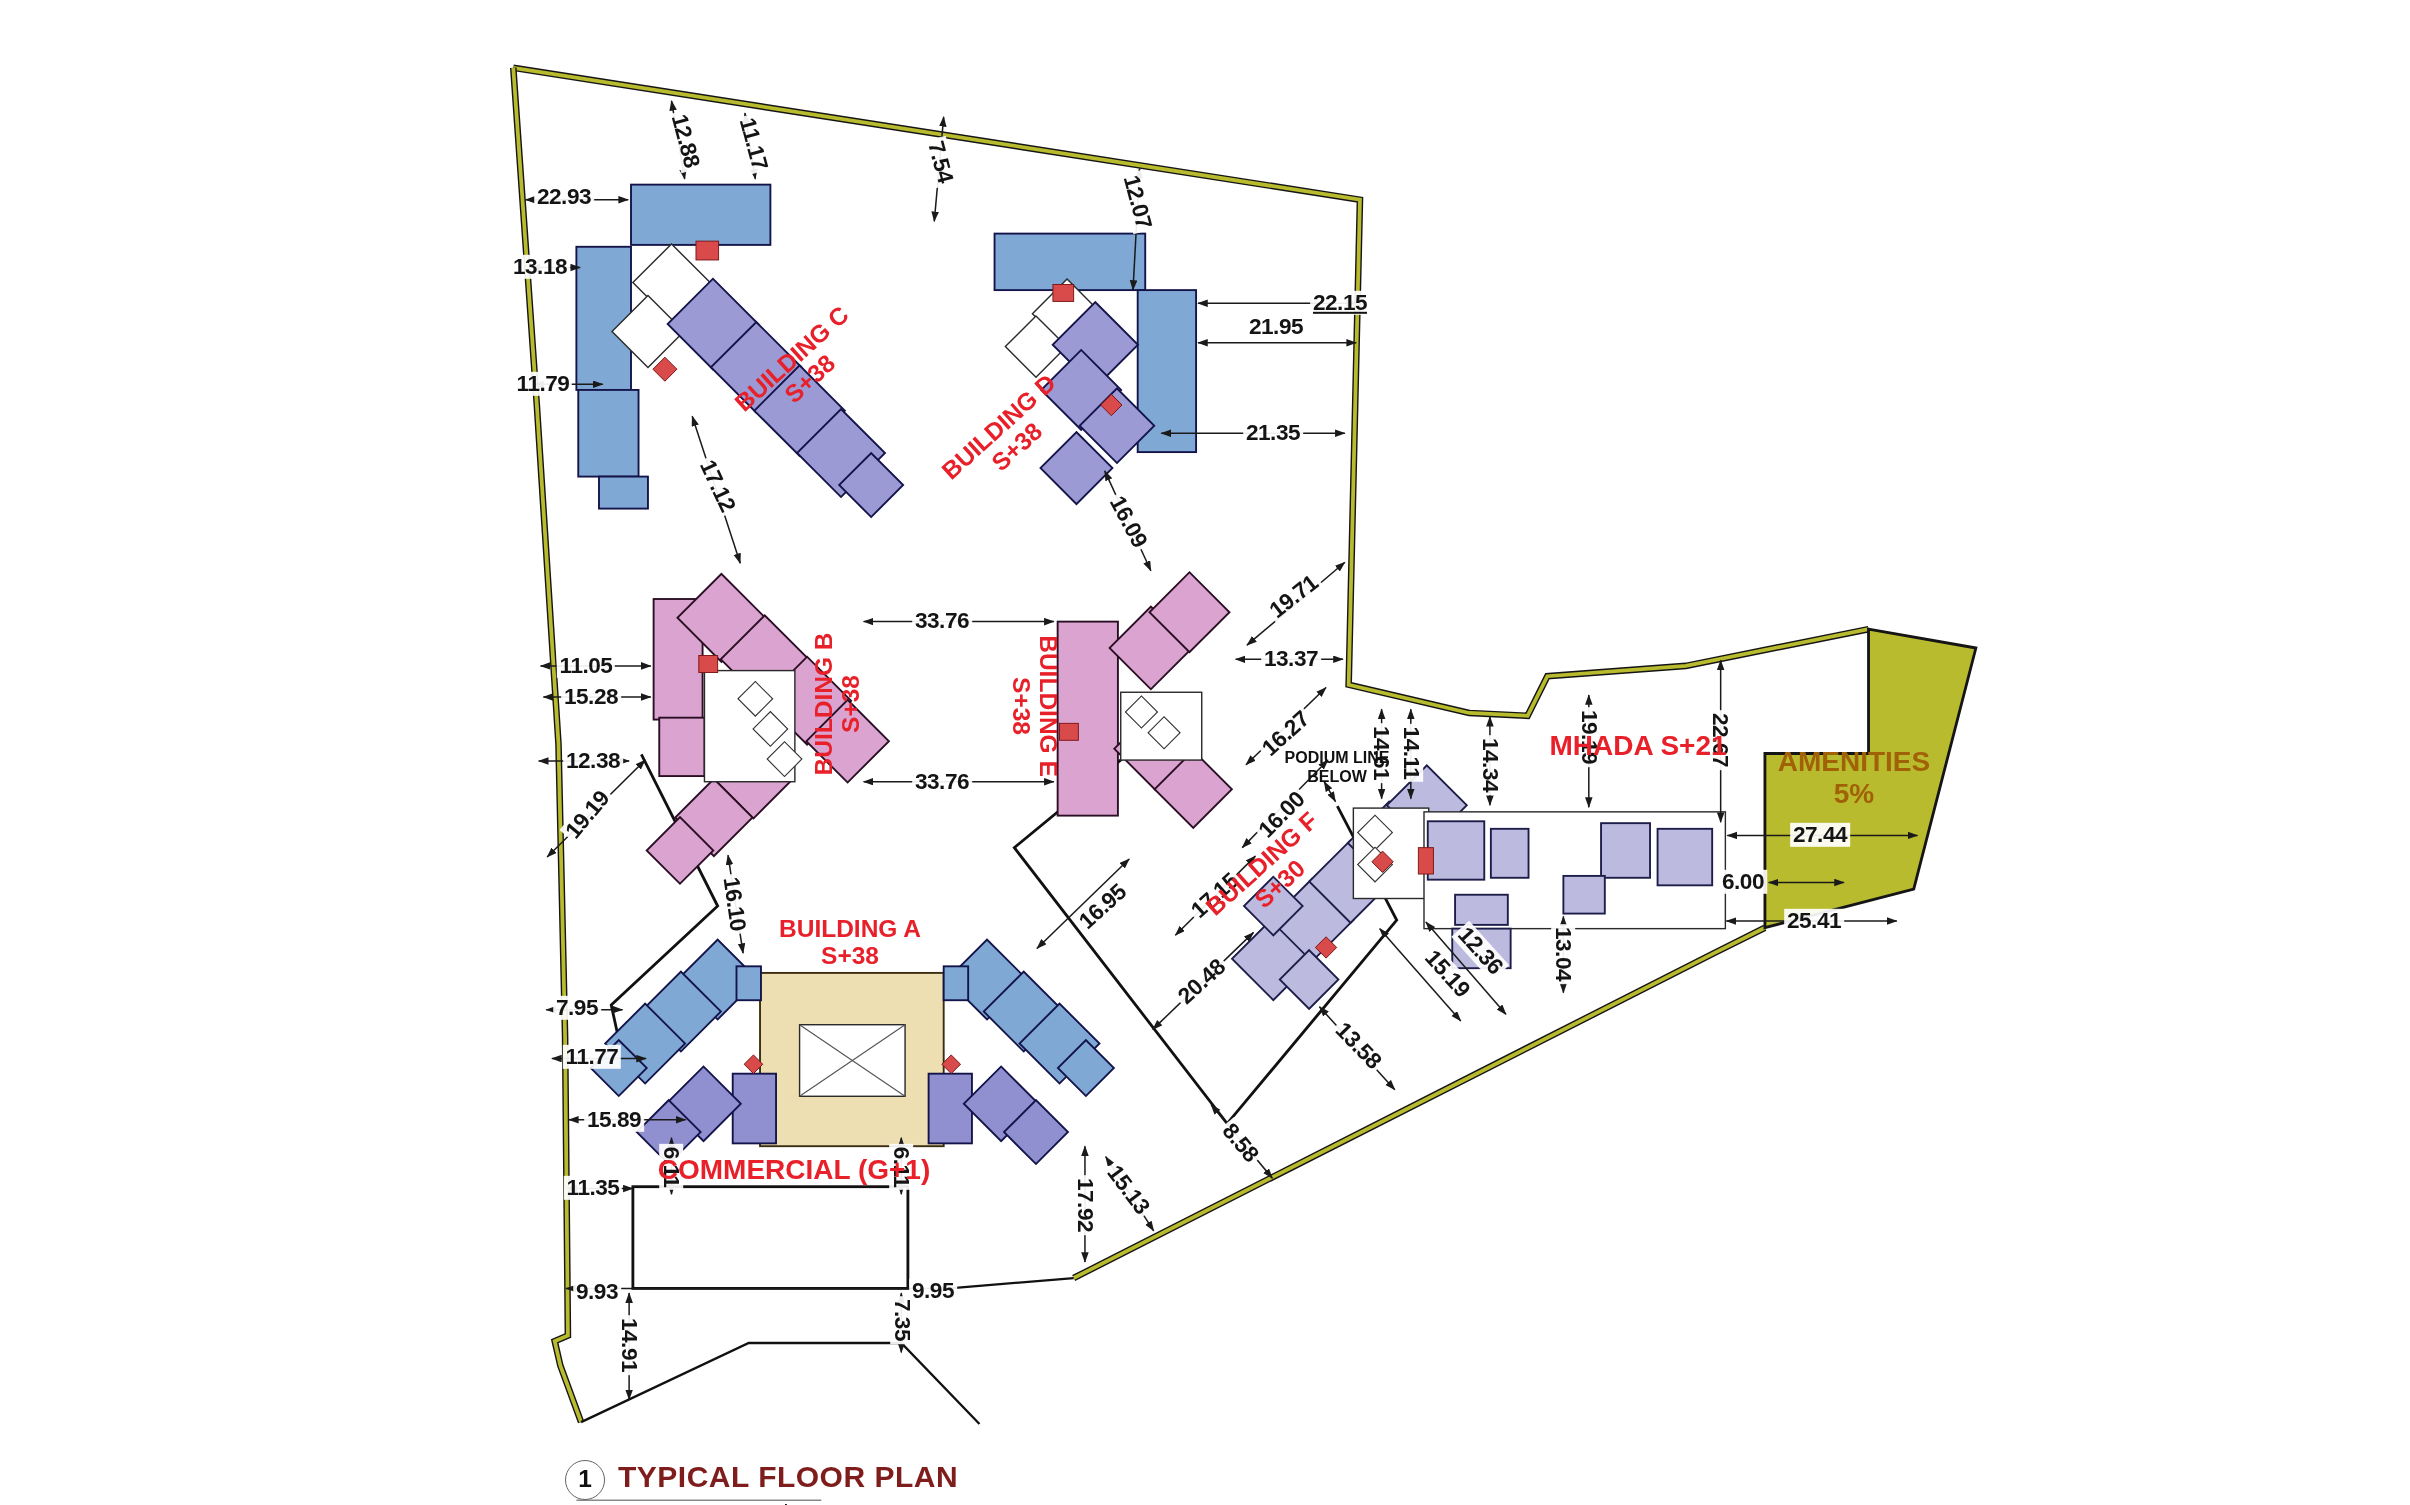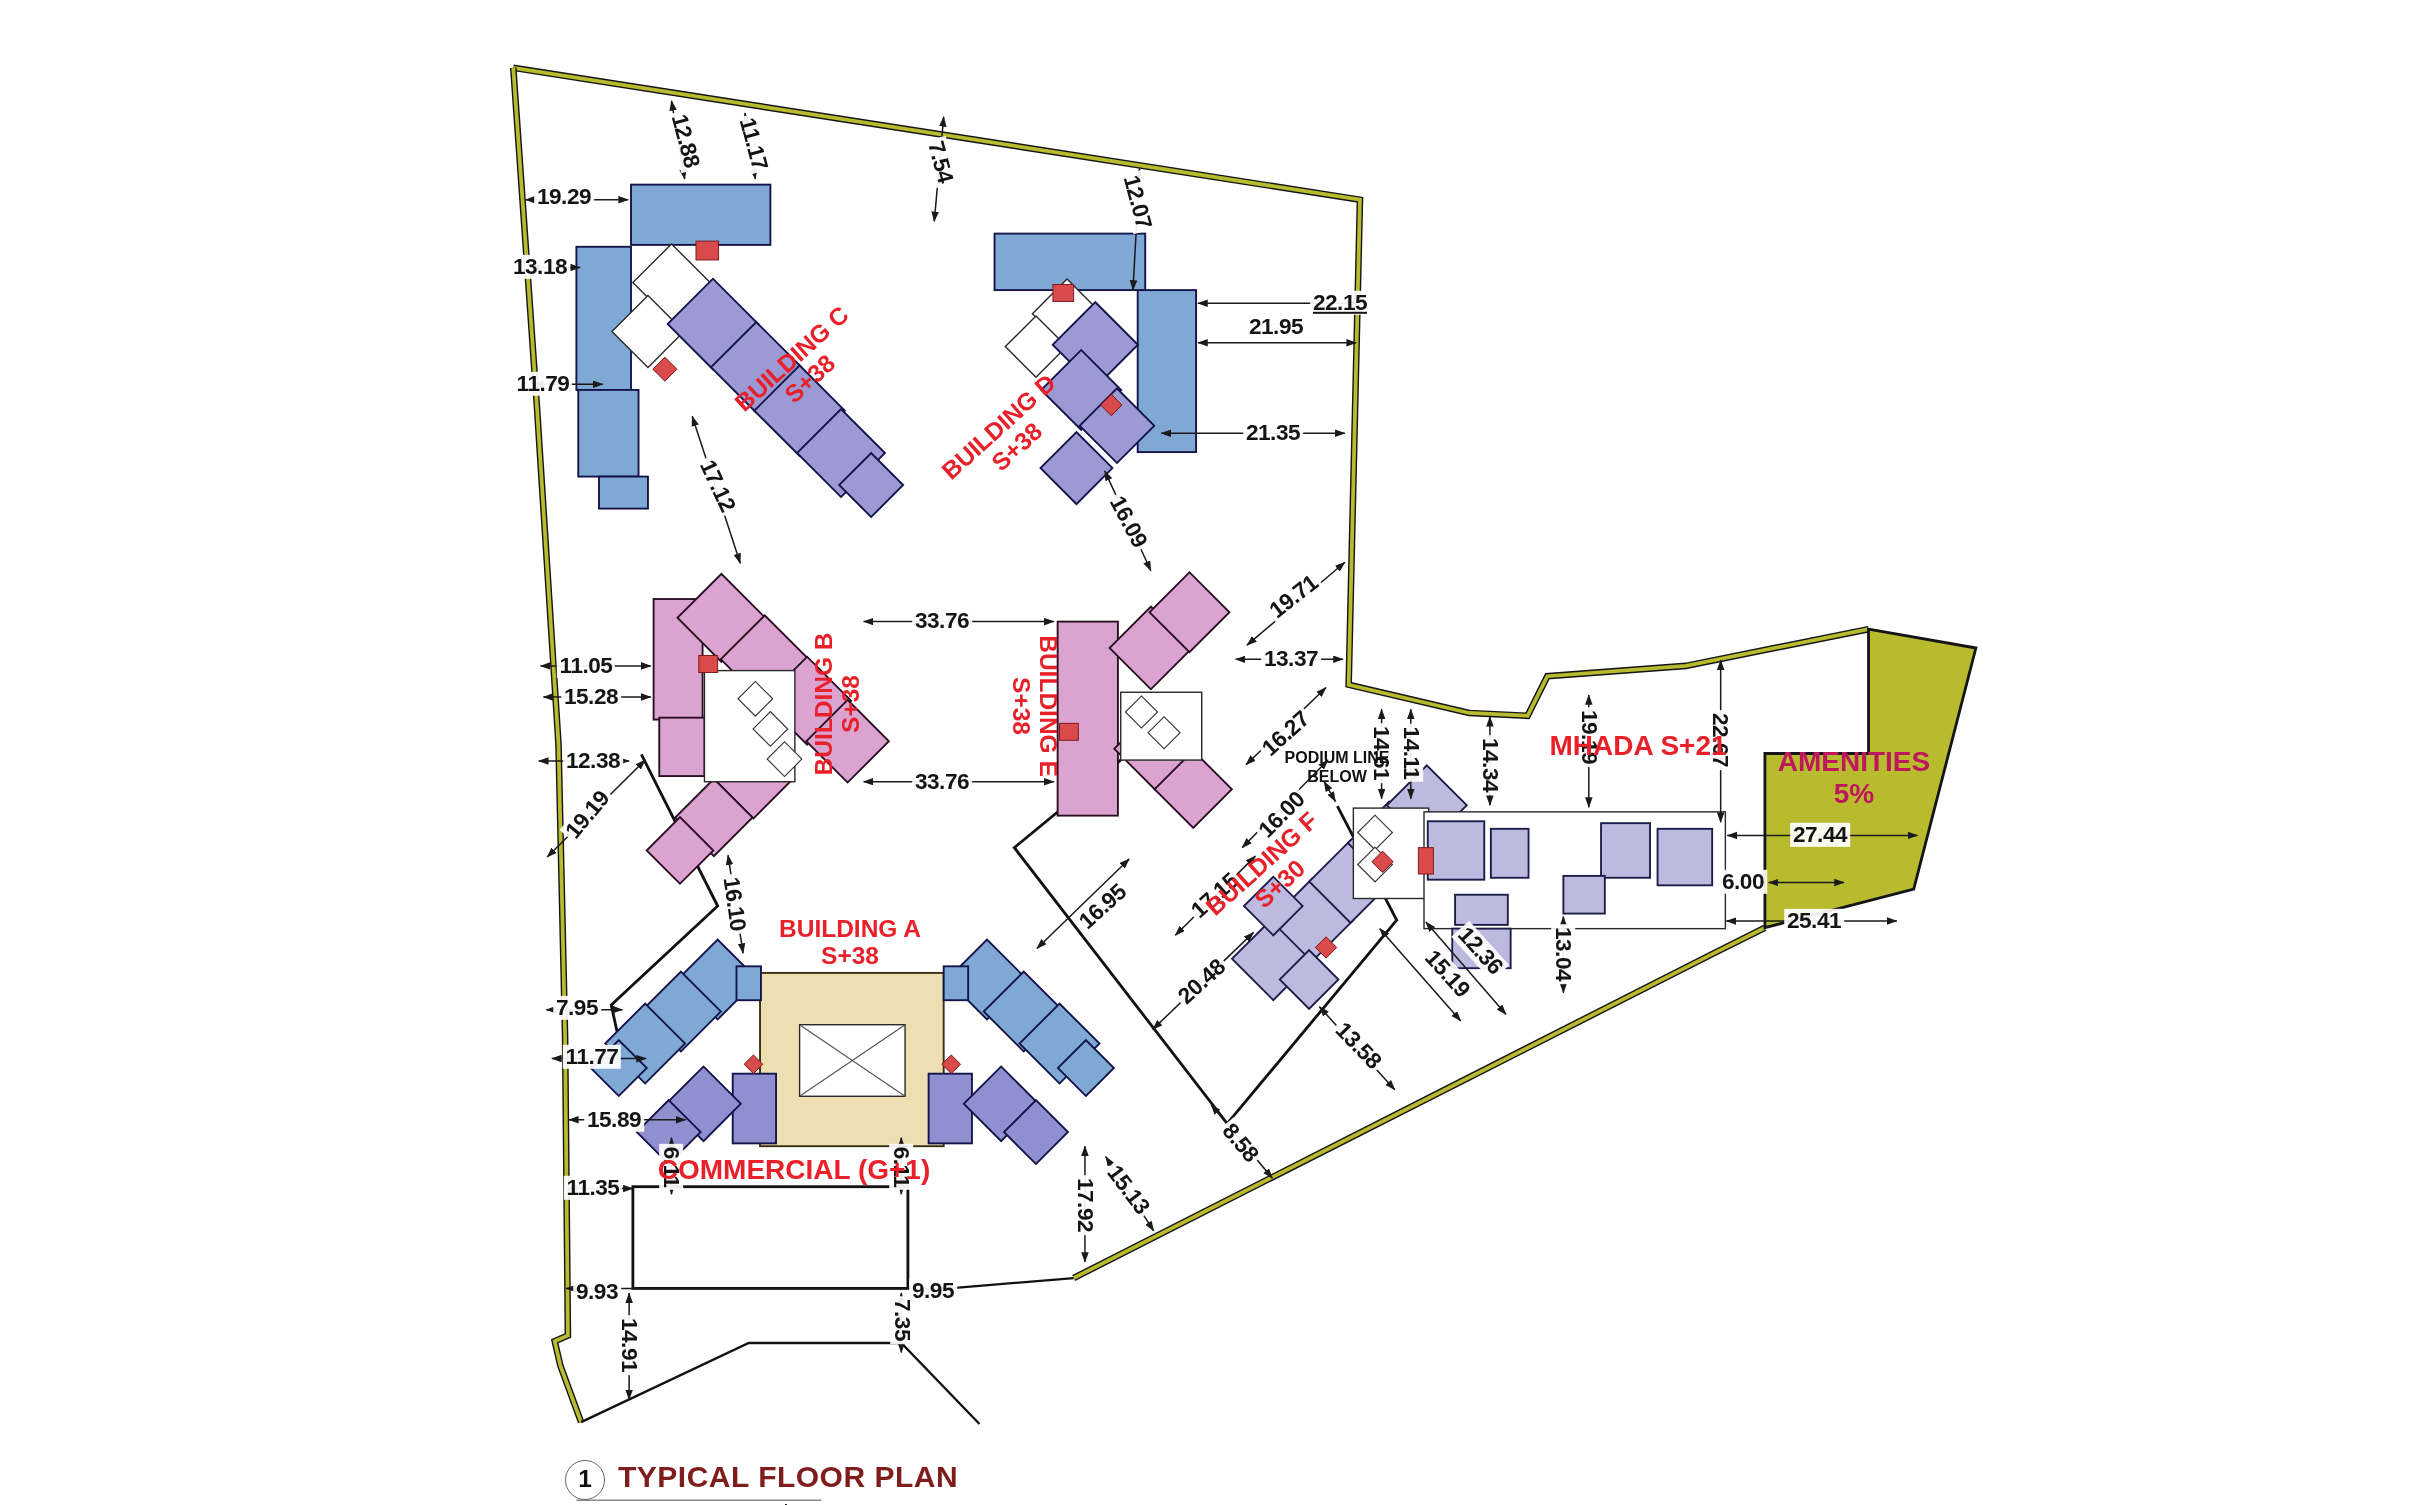--- a/index.html
+++ b/index.html
@@ -6,21 +6,21 @@
   .stage{position:relative;width:2411px;height:1506px;background:#fff;overflow:hidden;
          font-family:"Liberation Sans",sans-serif}
   .stage svg{position:absolute;left:0;top:0}
   #ann{position:absolute;left:0;top:0;width:100%;height:100%}
   .ann{position:absolute;white-space:nowrap}
   .ann div{text-align:center}
   .dim{font-weight:700;font-size:22.6px;line-height:1;color:#141414;letter-spacing:-0.5px;
        background:rgba(255,255,255,.92);padding:0.9px 2.8px}
   .bldg{font-weight:700;font-size:24.5px;line-height:1.12;color:#e8202a}
   .red1{font-weight:700;font-size:28px;line-height:1;color:#e8202a}
-  .amen{font-weight:700;font-size:28px;line-height:1.15;color:#be185d}
+  .amen{font-weight:700;font-size:28px;line-height:1.15;color:#a16207}
   .pod{font-weight:700;font-size:16px;line-height:1.2;color:#111}
   
   .bndB{fill:none;stroke:#151515;stroke-width:7}
   .bndO{fill:none;stroke:#b9bb2e;stroke-width:4}
   .amenP{fill:#b9bb2e;stroke:#151515;stroke-width:3}
   .podl{fill:none;stroke:#111;stroke-width:3}
   .blk2{fill:none;stroke:#111;stroke-width:2.5}
   .dimln{stroke:#1a1a1a;stroke-width:1.6}
   .bl{fill:#7fa8d4;stroke:#14144a;stroke-width:2}
   .pw{fill:#9b9ad4;stroke:#14144a;stroke-width:2}
@@ -229,21 +229,21 @@
         <line x1="1878" y1="937" x2="1958" y2="937" class="dimln" marker-start="url(#arr)" marker-end="url(#arr)"></line>
         <line x1="1833" y1="978" x2="2014" y2="978" class="dimln" marker-start="url(#arr)" marker-end="url(#arr)"></line>
         <line x1="1406" y1="830" x2="1418" y2="851" class="dimln" marker-start="url(#arr)" marker-end="url(#arr)"></line>
       </g>
 
     <line class="tline" x1="612" y1="1593" x2="872" y2="1593"></line>
   </svg>
 
   <div id="ann">
       <div class="ann dim" style="left: 564px; top: 197px; transform: translate(-50%, -50%) rotate(0deg);">
-        <div>19.29</div>
+        <div>22.93</div>
       </div>
       <div class="ann dim" style="left: 540px; top: 267px; transform: translate(-50%, -50%) rotate(0deg);">
         <div>13.18</div>
       </div>
       <div class="ann dim" style="left: 543px; top: 384px; transform: translate(-50%, -50%) rotate(0deg);">
         <div>11.79</div>
       </div>
       <div class="ann dim" style="left: 685px; top: 141px; transform: translate(-50%, -50%) rotate(75deg);">
         <div>12.88</div>
       </div>

